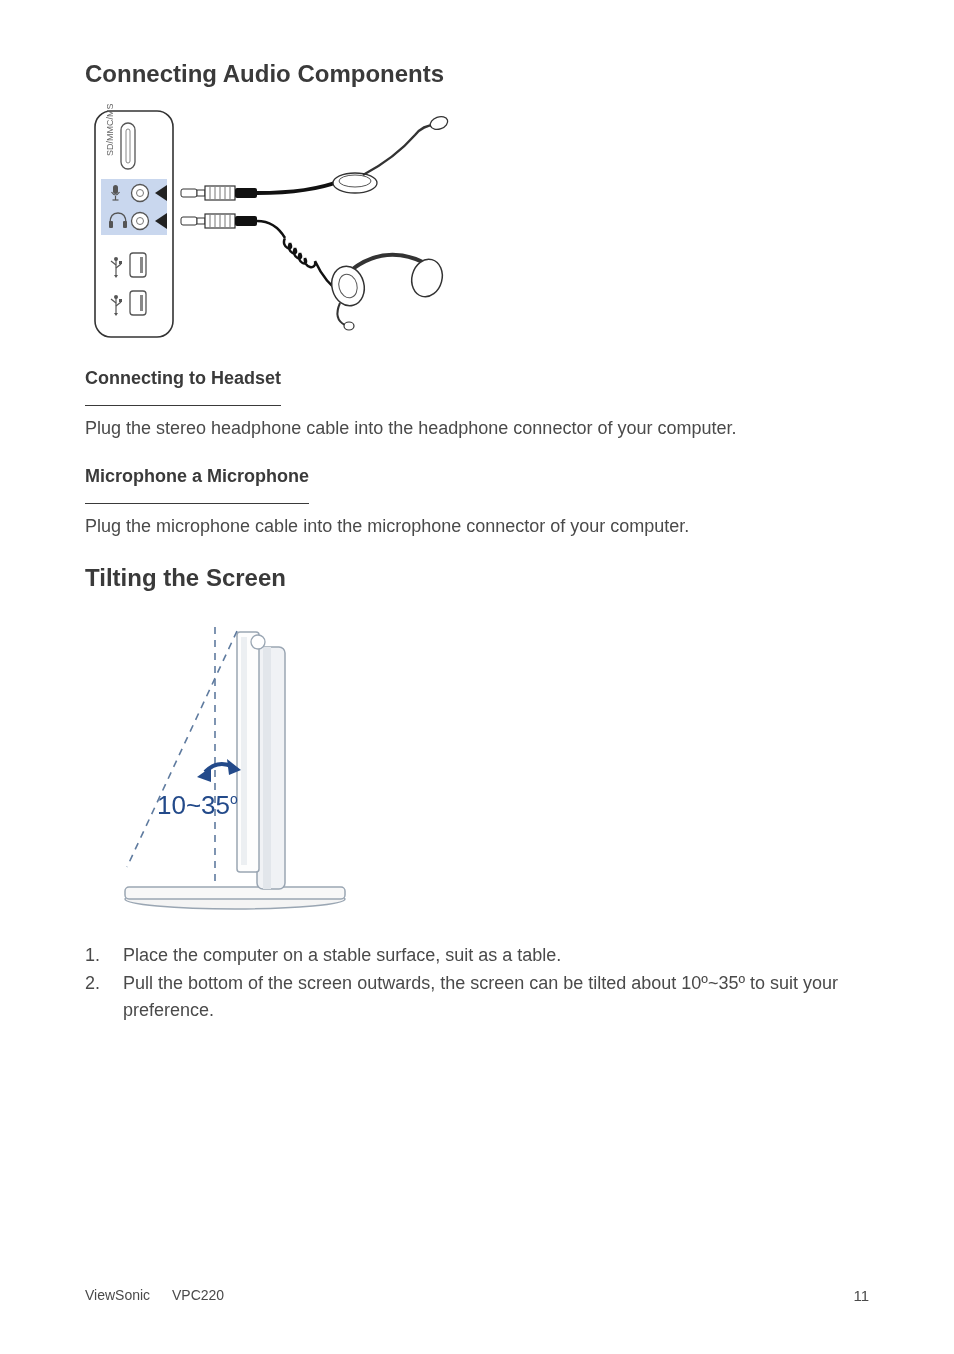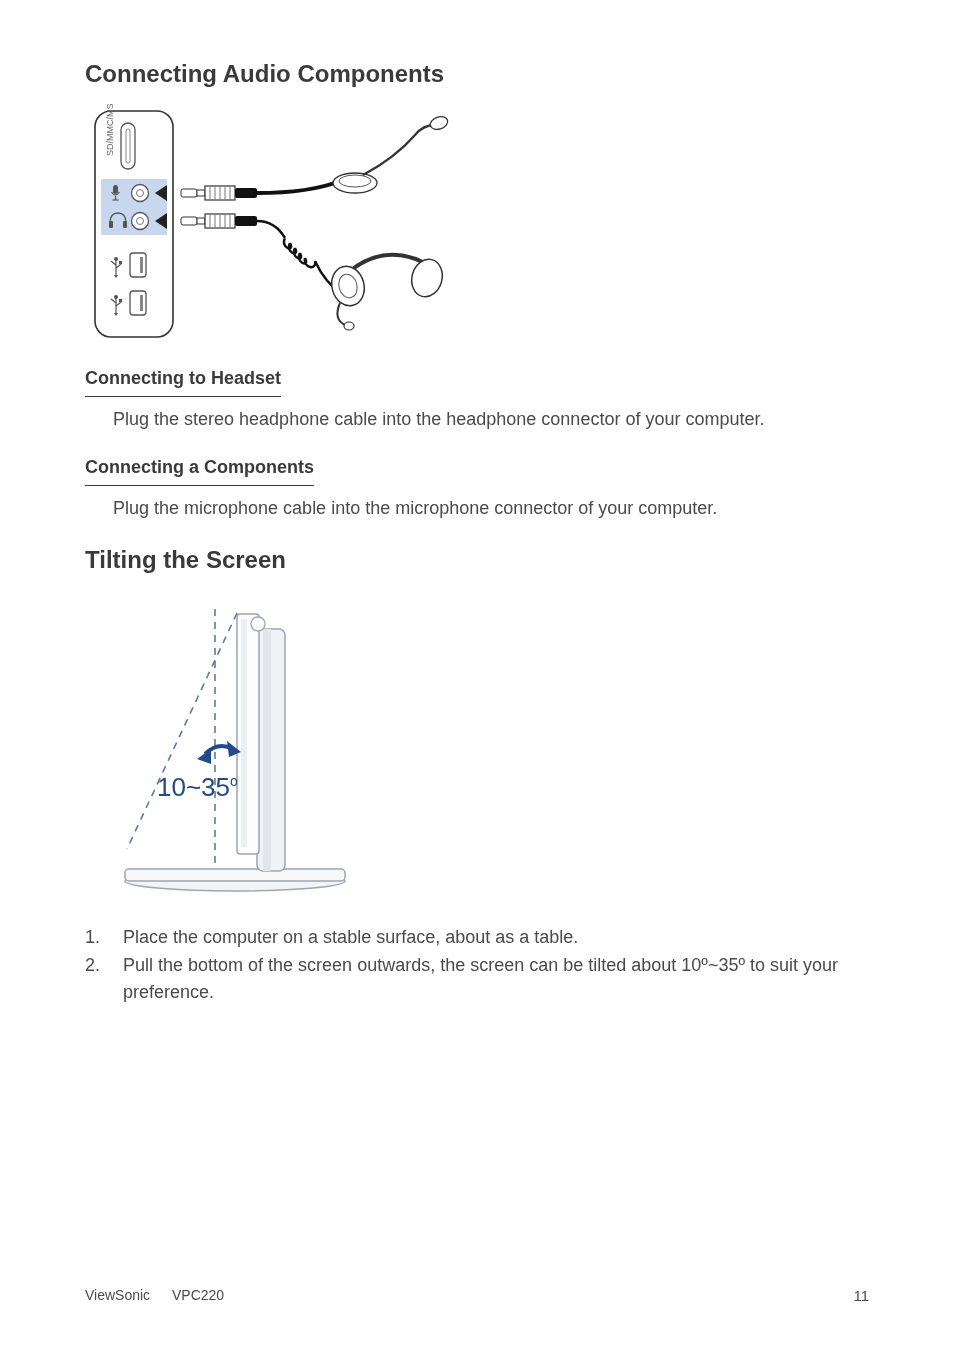--- a/index.html
+++ b/index.html
@@ -26,29 +26,28 @@
       display: flex;
       justify-content: flex-start;
       margin: 15px 0 25px 0;
     }
     .subheading {
       font-size: 18px;
       font-weight: bold;
       color: #3a3a3a;
       border-bottom: 1.5px solid #3a3a3a;
       display: inline-block;
-      padding-bottom: 7px;
+      padding-bottom: 16px;
       margin-bottom: 10px;
     }
     .body-text {
       font-size: 18px;
       color: #4a4a4a;
       margin-bottom: 25px;
       line-height: 1.4;
-      margin-left: 28px;
     }
     .list {
       list-style: none;
       counter-reset: item;
     }
     .list li {
       font-size: 18px;
       color: #4a4a4a;
       line-height: 1.45;
       display: flex;
@@ -184,21 +183,21 @@
     </g>
   </svg>
 </div>
 
 <div>
   <span class="subheading">Connecting to Headset</span>
 </div>
 <p class="body-text">Plug the stereo headphone cable into the headphone connector of your computer.</p>
 
 <div>
-  <span class="subheading">Connecting a Components</span>
+  <span class="subheading">Microphone a Microphone</span>
 </div>
 <p class="body-text">Plug the microphone cable into the microphone connector of your computer.</p>
 
 <h2 class="heading-1 spaced">Tilting the Screen</h2>
 
 <div class="figure-container">
   <svg width="300" height="310" viewBox="0 0 300 310">
 
     <ellipse cx="150" cy="292" rx="110" ry="10" fill="#f4f4f4" stroke="#9aa6b3" stroke-width="1.5"></ellipse>
     <rect x="40" y="280" width="220" height="12" rx="4" fill="#f8f8f8" stroke="#9aa6b3" stroke-width="1.5"></rect>
@@ -223,21 +222,21 @@
 
     <text x="72" y="207" font-size="26" fill="#234a8a" font-family="Arial">
       <tspan>10~35</tspan><tspan dy="-10" font-size="14">o</tspan>
     </text>
   </svg>
 </div>
 
 <ol class="list">
   <li>
     <span class="list-num">1.</span>
-    <span>Place the computer on a stable surface, about as a table.</span>
+    <span>Place the computer on a stable surface, suit as a table.</span>
   </li>
   <li>
     <span class="list-num">2.</span>
     <span>Pull the bottom of the screen outwards, the screen can be tilted about 10º~35º to suit your preference.</span>
   </li>
 </ol>
 
 <div class="footer">
   <span>
     <span class="footer-brand">ViewSonic</span>

